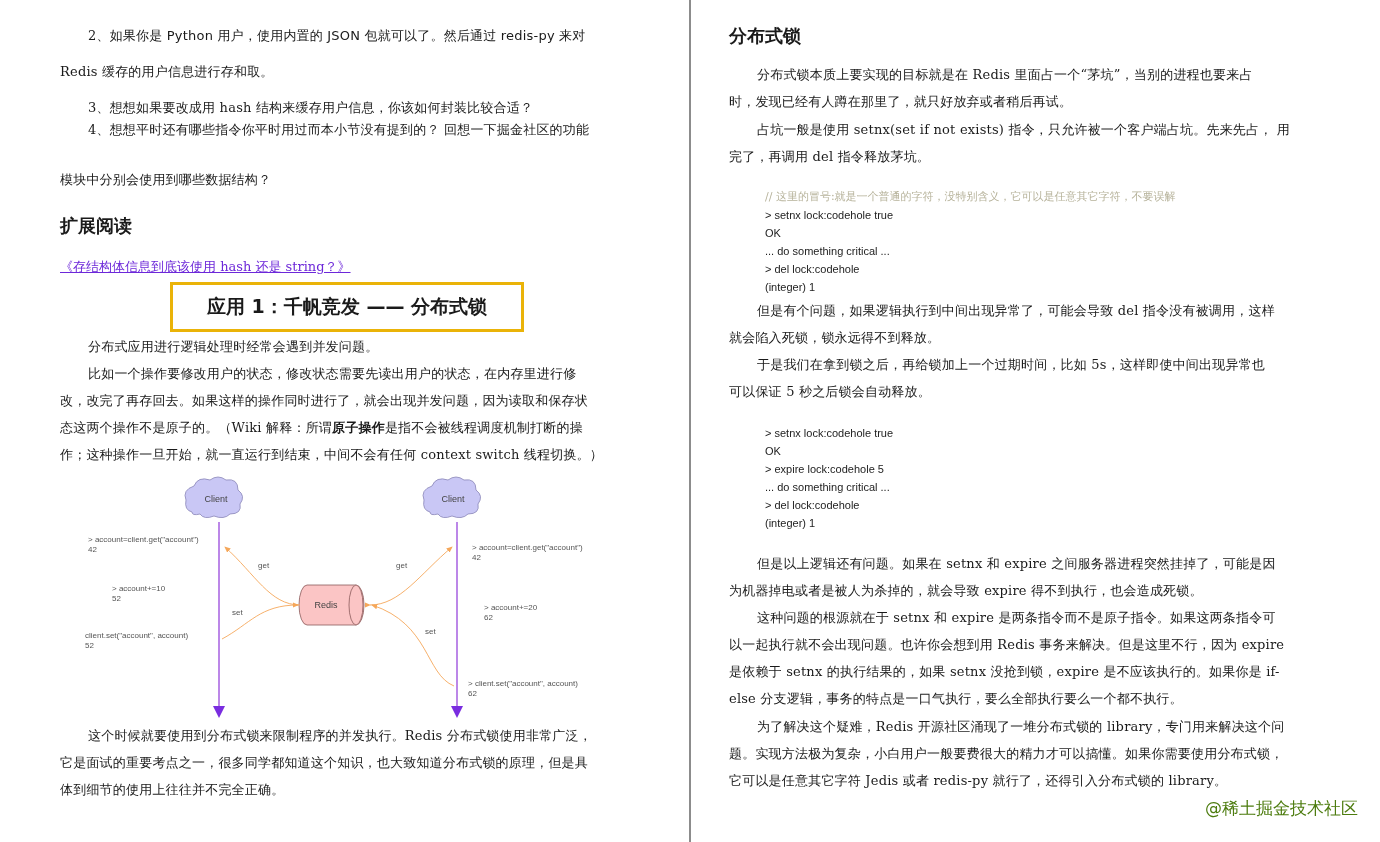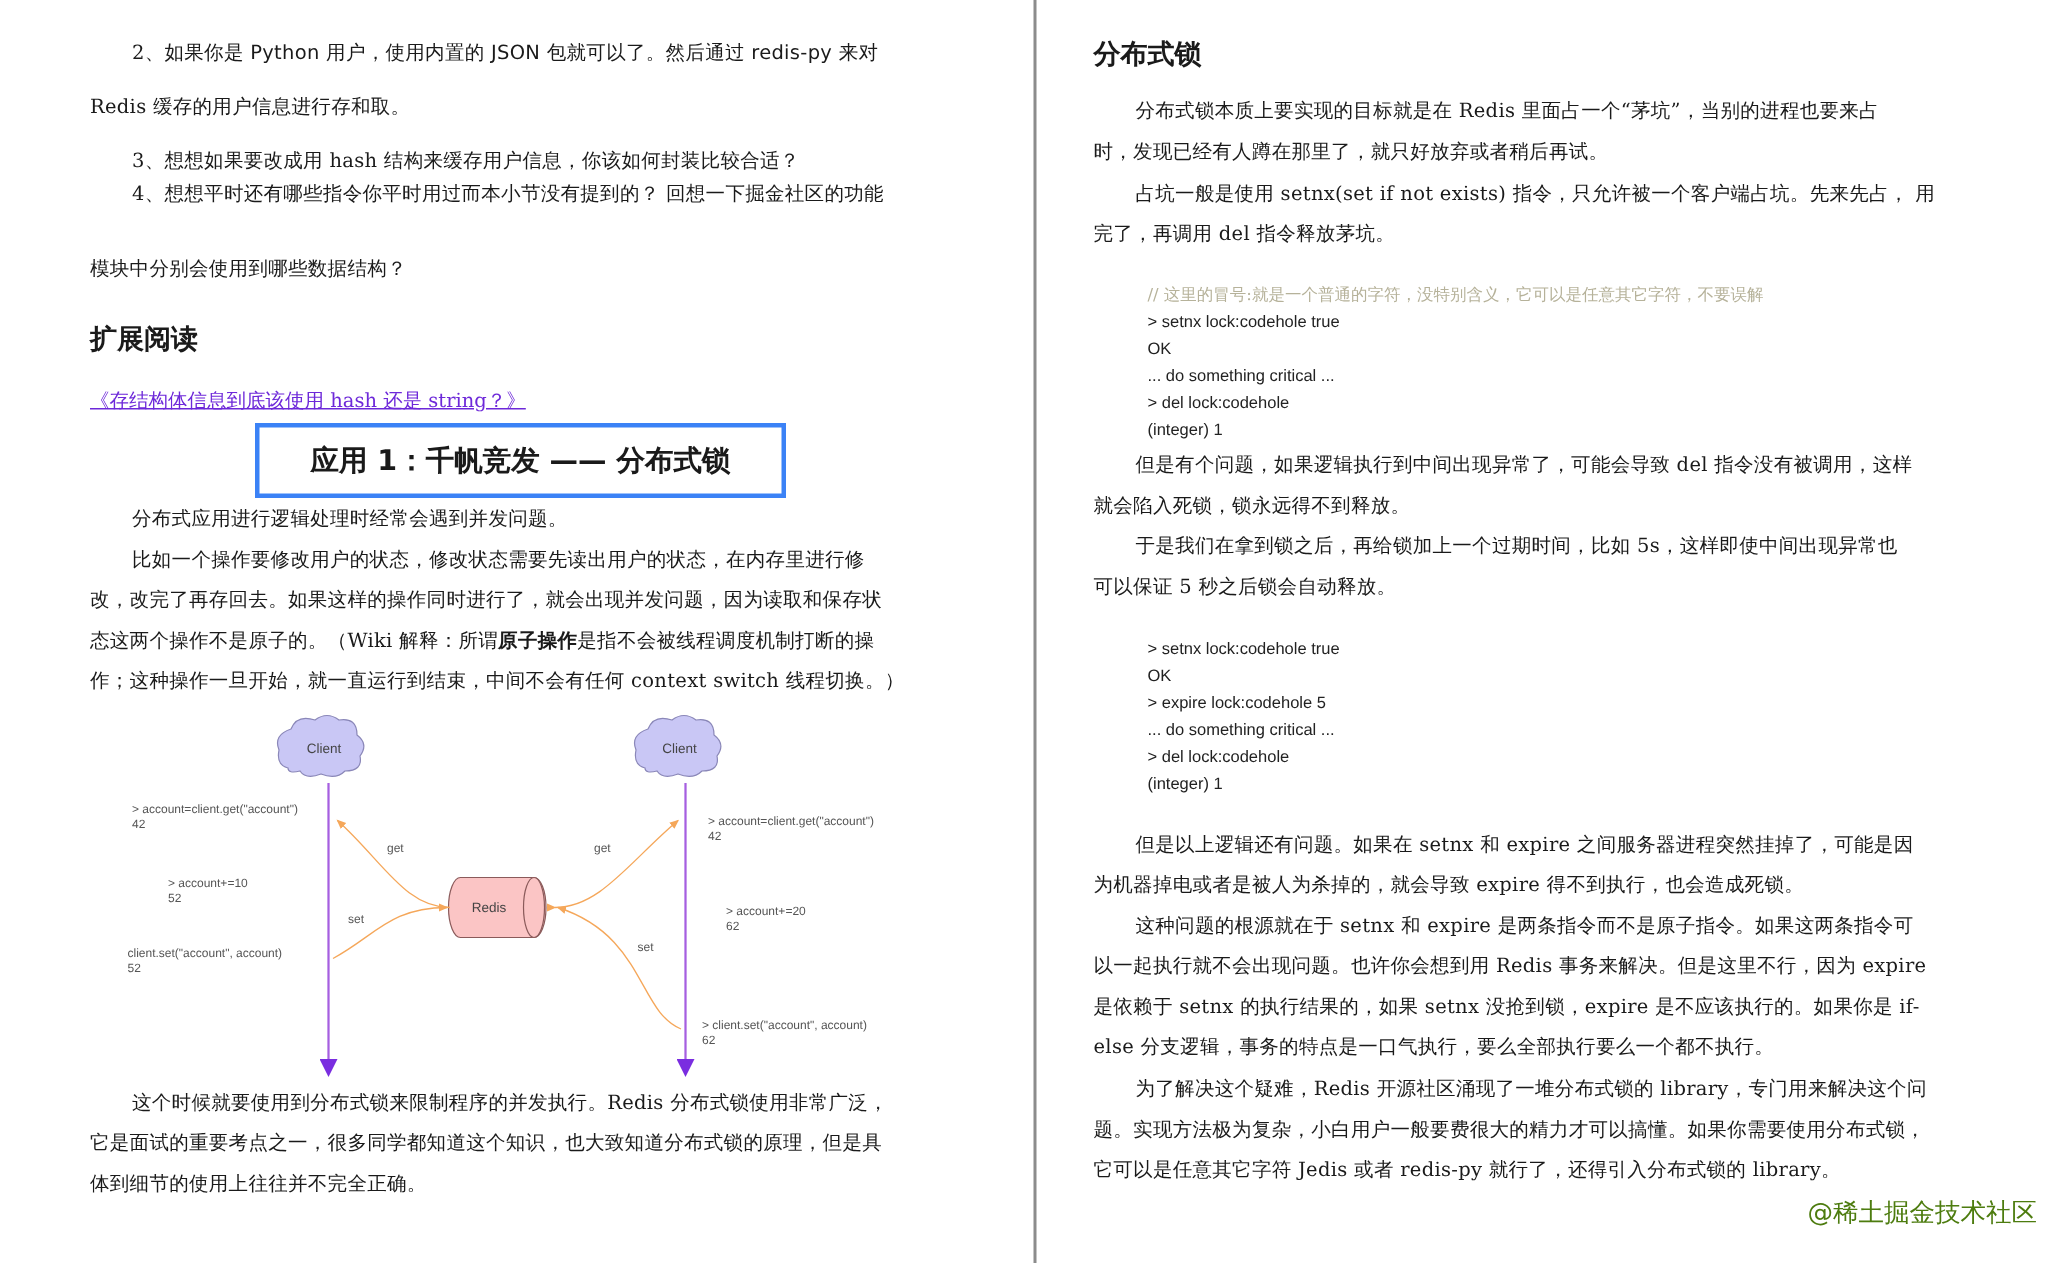--- a/index.html
+++ b/index.html
@@ -11,21 +11,21 @@
   .page-left { left: 0; width: 689px; }
   .page-right { left: 667px; width: 611px; }
   .divider { position: absolute; left: 689px; top: 0; width: 2px; height: 842px; background: #8c8c8c; }
 
   .p { position: absolute; font-size: 13px; line-height: 27px; white-space: nowrap; letter-spacing: 0.2px; }
   .b { font-family: "DejaVu Sans", "Liberation Sans", sans-serif; font-weight: bold; }
   .h2 { position: absolute; font-family: "DejaVu Sans", "Liberation Sans", sans-serif; font-weight: bold; font-size: 18px; }
   .link { color: #6d28d9; text-decoration: underline; font-size: 13px; position: absolute; }
   .boxed-title {
     position: absolute; left: 170px; top: 282px; width: 354px; height: 50px;
-    border: 3px solid #3b82f6; box-sizing: border-box;
+    border: 3px solid #eab308; box-sizing: border-box;
     display: flex; align-items: center; justify-content: center;
     font-family: "DejaVu Sans", "Liberation Sans", sans-serif; font-size: 19px; font-weight: bold;
   }
   .code { position: absolute; font-family: "Liberation Sans", "DejaVu Sans", sans-serif; font-size: 11px; line-height: 18px; white-space: pre; color: #222; }
   .code .comment { color: #b6b29a; font-family: "DejaVu Serif", serif; }
   .diag-label { font-family: "Liberation Sans", "DejaVu Sans", sans-serif; font-size: 8px; fill: #555; }
   .watermark { position: absolute; right: 22px; bottom: 22px; font-family: "DejaVu Sans", sans-serif; font-size: 17px; color: #4d7c0f; }
 </style>
 </head>
 <body>

